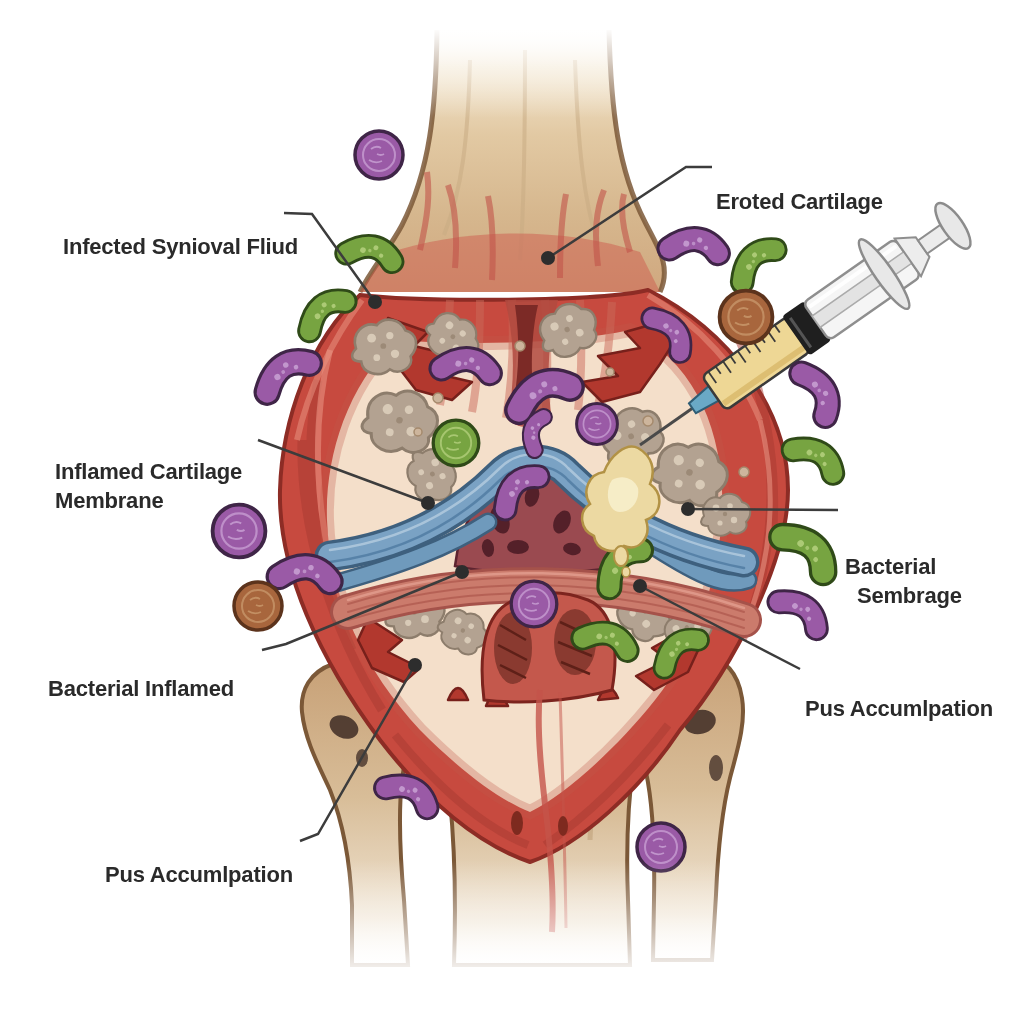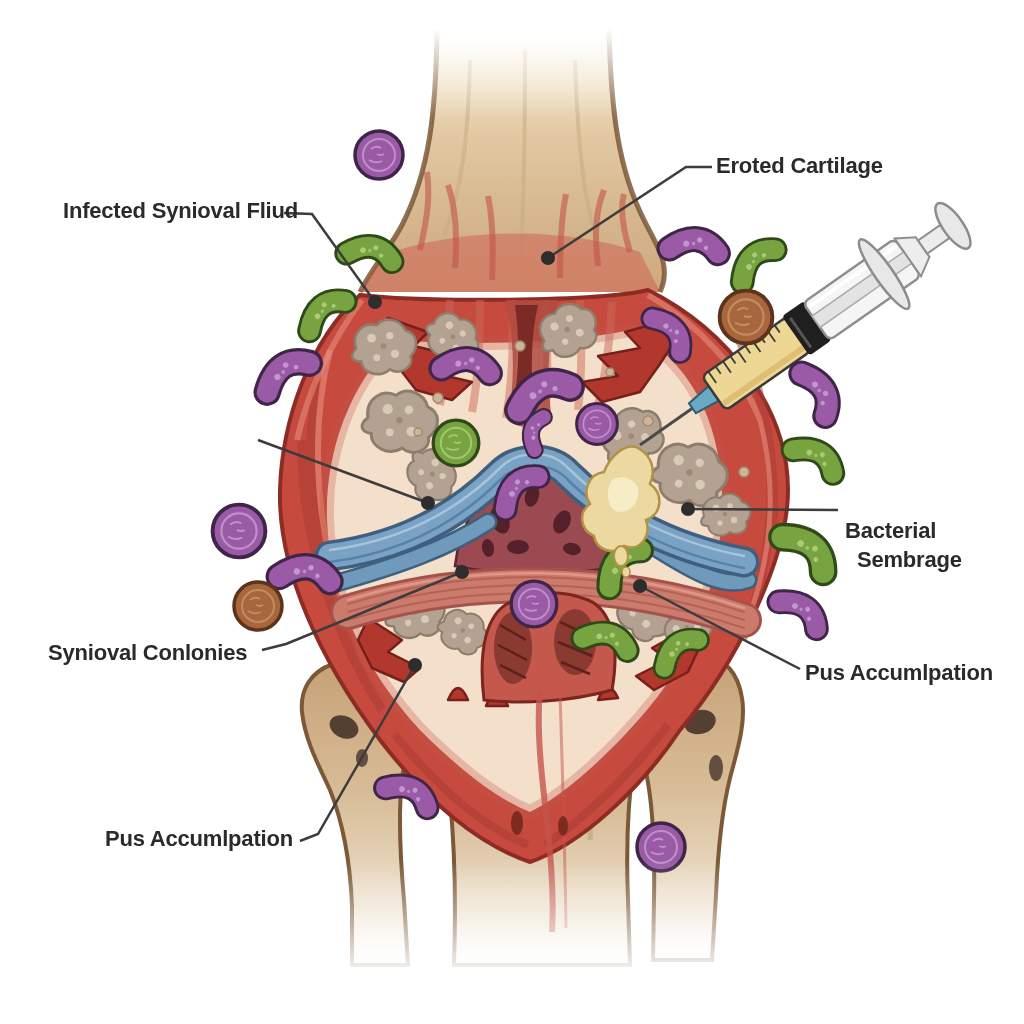--- a/index.html
+++ b/index.html
@@ -1,20 +1,20 @@
 <!DOCTYPE html>
 <html style="--c-label_text: #2a2a2a; --c-leader_line: #3c3c3c; --c-bacteria_purple: #9a5aa6; --c-bacteria_green: #77a441; --c-bacteria_brown: #a8663d; --c-capsule_red: #c74a3f; --c-interior_cream: #f4dfca; --c-cartilage_blue: #7aa2c4; --c-pus_gray: #b3a291; --c-pus_fluid_yellow: #ecd9a2; --c-syringe_fluid: #eed795;"><head>
 <meta charset="utf-8">
 <style>
   html,body{margin:0;padding:0;background:#ffffff;}
   #stage{position:relative;width:1024px;height:1024px;background:#fff;overflow:hidden;
          font-family:"Liberation Sans",sans-serif;}
   #art{position:absolute;left:0;top:0;}
   .lbl{position:absolute;font-weight:700;font-size:22px;letter-spacing:-0.2px;
-       color:var(--c-label_text,#2a2a2a);line-height:29px;white-space:nowrap;}
+       color:var(--c-label_text,#2a2a2a);line-height:29px;white-space:nowrap;margin-top:36px;}
   .lbl span{display:block;}
   .lbl .indent{margin-left:12px;text-align:right;}
   
   .b-purple{--bo:#3f2547;--bf:var(--c-bacteria_purple,#9a5aa6);--bs:#c9a2d4;}
   .b-green {--bo:#2f4a18;--bf:var(--c-bacteria_green,#77a441);--bs:#b5d17f;}
   .b-brown {--bo:#5c331c;--bf:var(--c-bacteria_brown,#a8663d);--bs:#c99a6d;}
   .colony  {--colf:var(--c-pus_gray,#b3a291);--cole:#8d7d6c;--cols:#d8cab7;}
   .leader{stroke:var(--c-leader_line,#3c3c3c);stroke-width:2.5;fill:none;}
   .ldot{fill:#2d2d2d;}
 </style>
@@ -306,26 +306,30 @@
   <rect x="330" y="28" width="400" height="90" fill="url(#fadeTop)"></rect>
   <rect x="250" y="860" width="550" height="150" fill="url(#fadeBot)"></rect>
 </svg>
 
 <div class="lbl" style="left:63px;top:196px">
   <span>Infected Synioval Fliud</span>
 </div>
 <div class="lbl" style="left:716px;top:151px">
   <span>Eroted Cartilage</span>
 </div>
+<div class="lbl" style="left:55px;top:421px">
+  <span>Inflamed Cartilage</span>
+  <span>Membrane</span>
+</div>
 <div class="lbl" style="left:845px;top:516px">
   <span>Bacterial</span>
   <span class="indent">Sembrage</span>
 </div>
 <div class="lbl" style="left:48px;top:638px">
-  <span>Synioval Conlonies</span>
+  <span>Bacterial Inflamed</span>
 </div>
 <div class="lbl" style="left:805px;top:658px">
   <span>Pus Accumlpation</span>
 </div>
 <div class="lbl" style="left:105px;top:824px">
   <span>Pus Accumlpation</span>
 </div>
 </div>
 
 </body></html>

